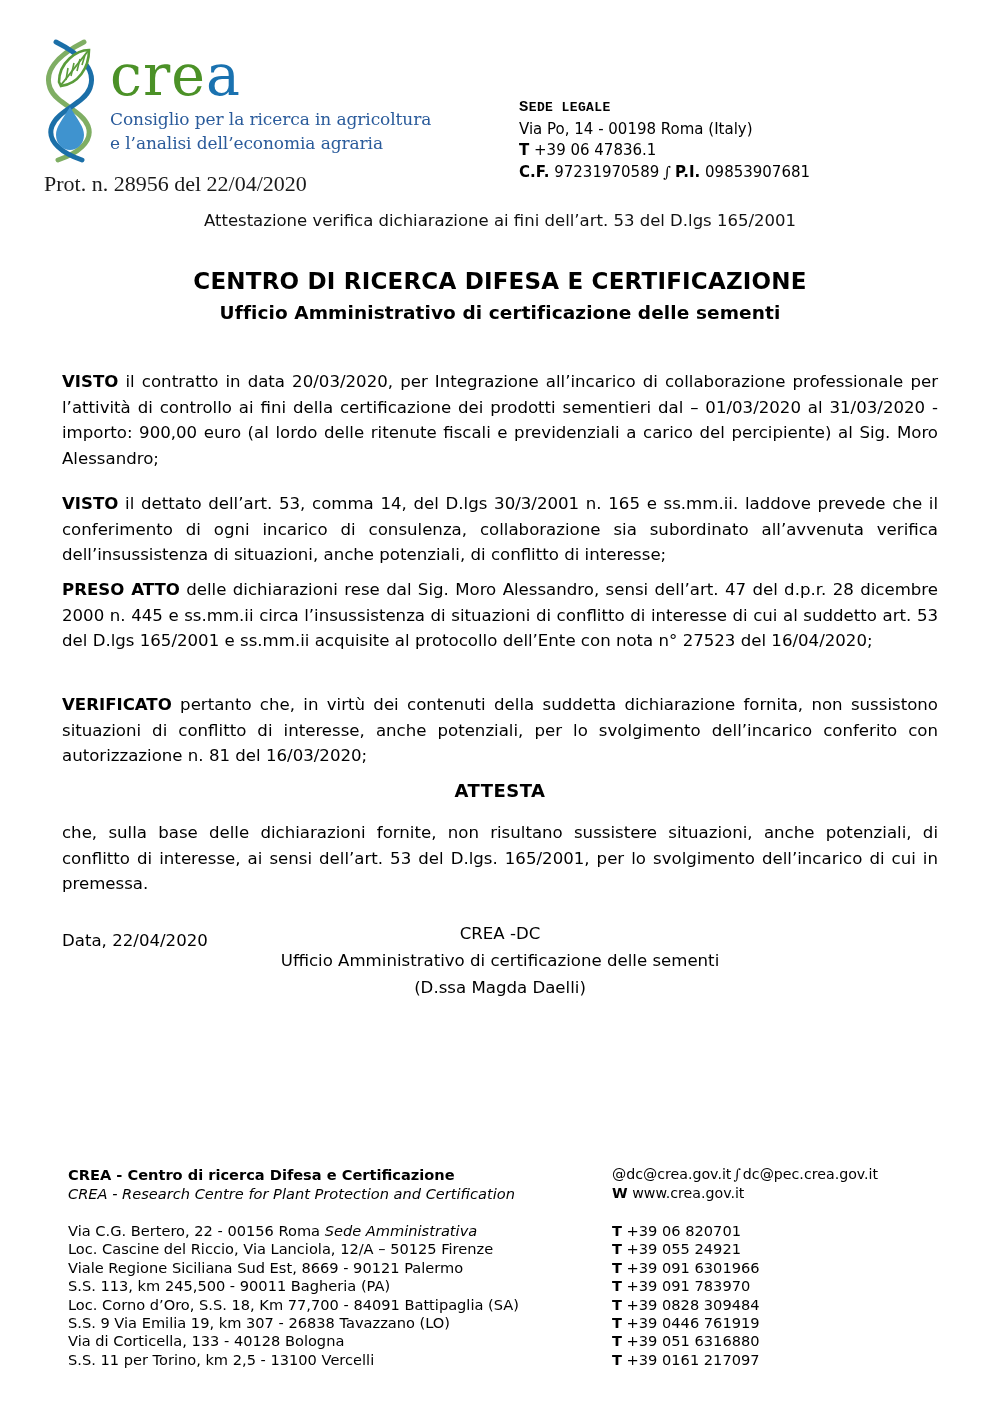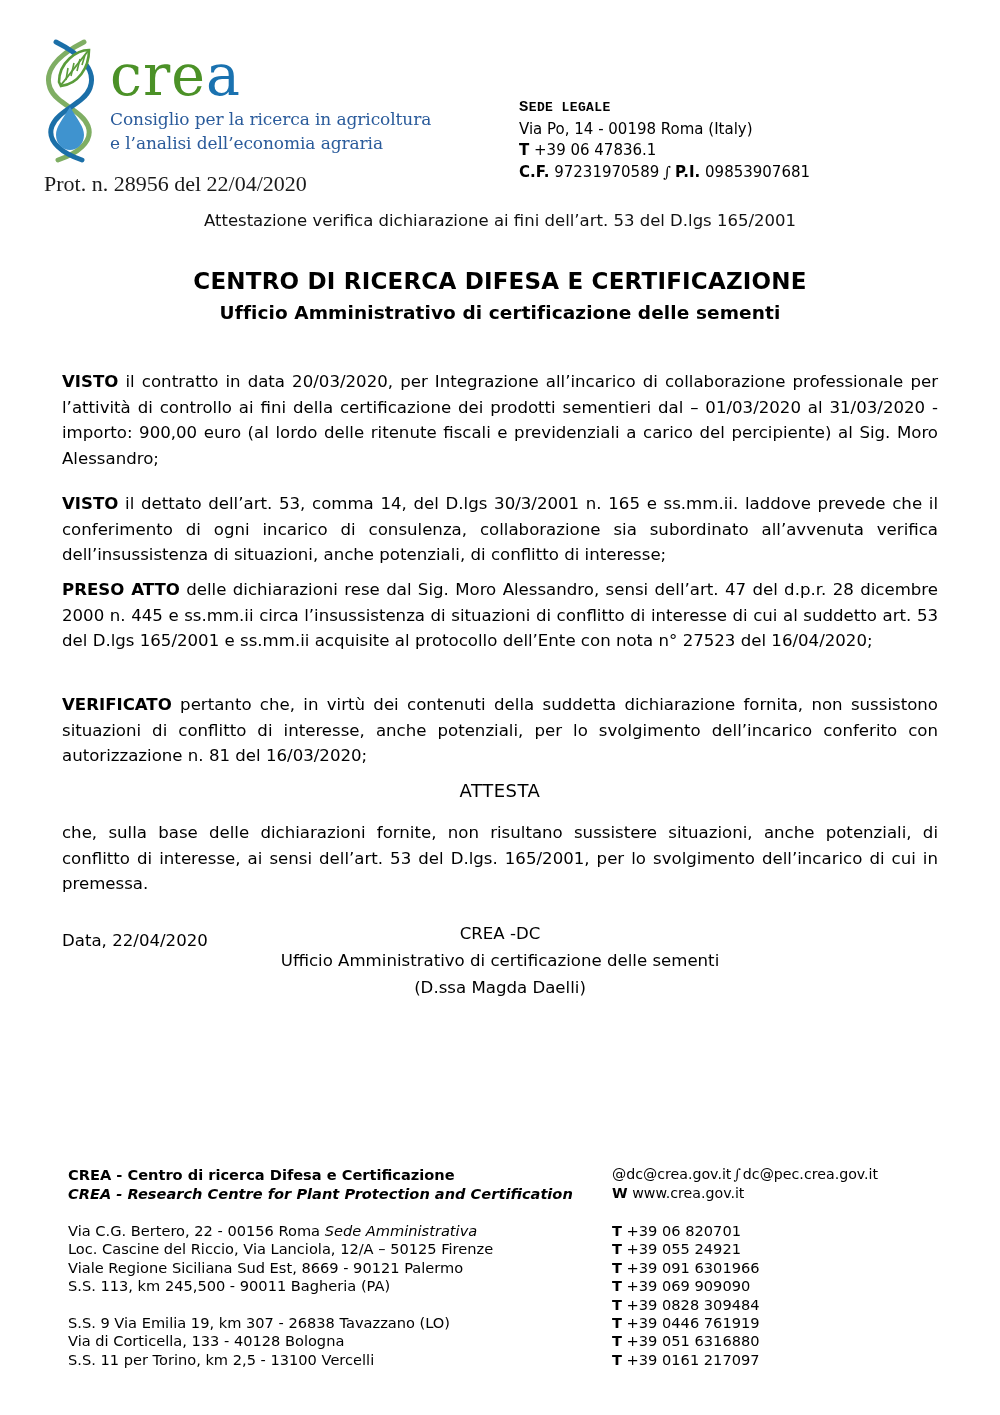--- a/index.html
+++ b/index.html
@@ -144,21 +144,21 @@
   #p-preso  { top: 577px; }
   #p-verif  { top: 692px; }
 
   .attesta {
     position: absolute;
     top: 780px;
     left: 0;
     width: 1000px;
     text-align: center;
     font-size: 18px;
-    font-weight: normal;
+    font-weight: bold;
     letter-spacing: 0.5px;
   }
   #p-closing {
     top: 820px;
   }
   .data-line {
     position: absolute;
     top: 903px;
     left: 62px;
     font-size: 16.6px;
@@ -191,21 +191,21 @@
     top: 0;
     font-size: 14.6px;
     font-weight: bold;
     line-height: 19px;
   }
   .f-name-en {
     position: absolute;
     left: 68px;
     top: 19px;
     font-size: 14.6px;
-    font-weight: bold;
+    font-weight: normal;
     font-style: italic;
     line-height: 19px;
   }
   .f-mail {
     position: absolute;
     left: 612px;
     top: 0;
     font-size: 14.2px;
     line-height: 19px;
     white-space: nowrap;
@@ -329,23 +329,24 @@
     <div class="f-row">
       <div class="f-addr"><span>Loc. Cascine del Riccio, Via Lanciola, 12/A – 50125 Firenze</span><i></i></div>
       <div class="f-phone"><b>T</b> <span>+39 055 24921</span></div>
     </div>
     <div class="f-row">
       <div class="f-addr"><span>Viale Regione Siciliana Sud Est, 8669 - 90121 Palermo</span><i></i></div>
       <div class="f-phone"><b>T</b> <span>+39 091 6301966</span></div>
     </div>
     <div class="f-row">
       <div class="f-addr"><span>S.S. 113, km 245,500 - 90011 Bagheria (PA)</span><i></i></div>
-      <div class="f-phone"><b>T</b> <span>+39 069 909090</span></div>
-    </div>
-    <div class="f-row">
+      <div class="f-phone"><b>T</b> <span>+39 091 783970</span></div>
+    </div>
+    <div class="f-row">
+      <div class="f-addr"><span>Loc. Corno d’Oro, S.S. 18, Km 77,700 - 84091 Battipaglia (SA)</span><i></i></div>
       <div class="f-phone"><b>T</b> <span>+39 0828 309484</span></div>
     </div>
     <div class="f-row">
       <div class="f-addr"><span>S.S. 9 Via Emilia 19, km 307 - 26838 Tavazzano (LO)</span><i></i></div>
       <div class="f-phone"><b>T</b> <span>+39 0446 761919</span></div>
     </div>
     <div class="f-row">
       <div class="f-addr"><span>Via di Corticella, 133 - 40128 Bologna</span><i></i></div>
       <div class="f-phone"><b>T</b> <span>+39 051 6316880</span></div>
     </div>

